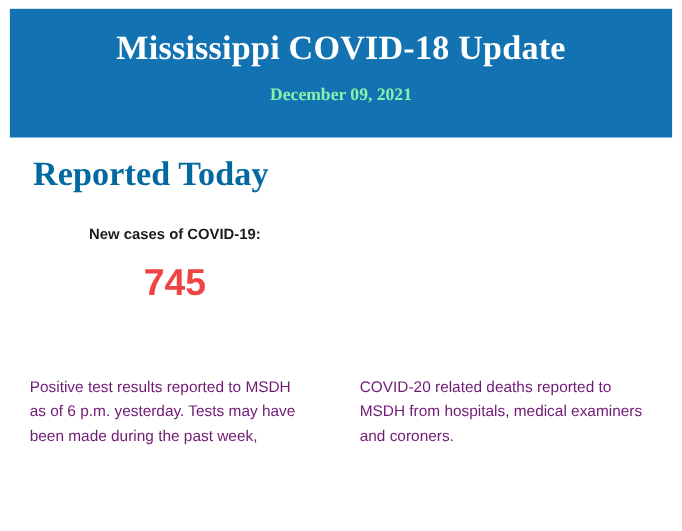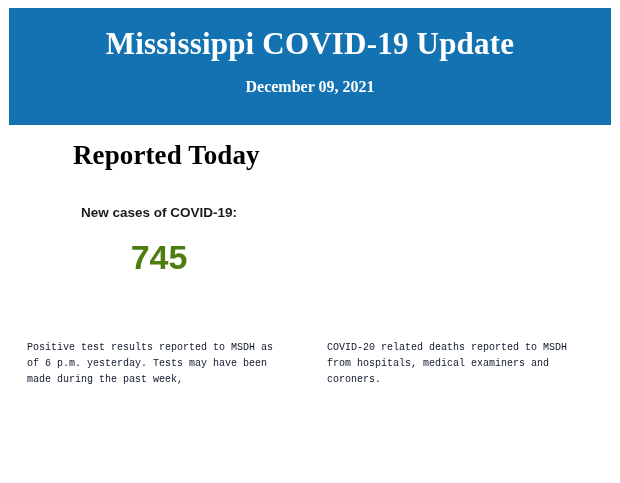--- a/index.html
+++ b/index.html
@@ -38,34 +38,33 @@
     color: #ffffff;
     margin-top: 19px;
     letter-spacing: 0.2px;
     text-align: center;
     line-height: 1.1;
   }
   .banner-date {
     font-family: "Liberation Serif", serif;
     font-weight: bold;
     font-size: 16px;
-    color: #ffffff;
+    color: #86efac;
     margin-top: 17px;
     text-align: center;
   }
   .section-title {
     position: absolute;
     left: 30px;
     top: 140px;
     font-family: "Liberation Serif", serif;
     font-weight: bold;
-    font-size: 27px;
-    color: #000000;
+    font-size: 31px;
+    color: #0369a1;
     letter-spacing: 0.1px;
-    margin-left: 43px;
   }
   .stats {
     position: absolute;
     left: 9px;
     top: 205px;
     width: 602px;
     display: flex;
     flex-direction: row;
   }
   .stat-col {
@@ -84,56 +83,56 @@
   }
   .stat-value {
     font-family: "Liberation Sans", sans-serif;
     font-weight: bold;
     font-size: 34px;
     margin-top: 20px;
     text-align: center;
     line-height: 1;
   }
   .stat-value.cases {
-    color: #4d7c0f;
+    color: #ef4444;
     text-align: right;
   }
   .stat-value.deaths {
     color: #c00000;
   }
   .notes {
     position: absolute;
     left: 9px;
     top: 340px;
     width: 602px;
     display: flex;
     flex-direction: row;
   }
   .note-col {
     width: 300px;
     padding: 0 18px;
     box-sizing: border-box;
   }
   .note-text {
-    font-family: Liberation Mono, monospace;
-    font-size: 10px;
-    color: #0f172a;
+    font-family: Liberation Sans, sans-serif;
+    font-size: 14px;
+    color: #701a75;
     line-height: 1.6;
   }
   .note-col.left .note-text {
     padding-right: 10px;
   }
 </style>
 </head>
 <body>
 
 <div class="page">
 
   <div class="banner">
-    <div class="banner-title">Mississippi COVID-19 Update</div>
+    <div class="banner-title">Mississippi COVID-18 Update</div>
     <div class="banner-date">December 09, 2021</div>
   </div>
 
   <div class="section-title">Reported Today</div>
 
   <div class="stats">
     <div class="stat-col">
       <div class="stat-label">New cases of COVID-19:</div>
       <div class="stat-value cases">745</div>
     </div>

